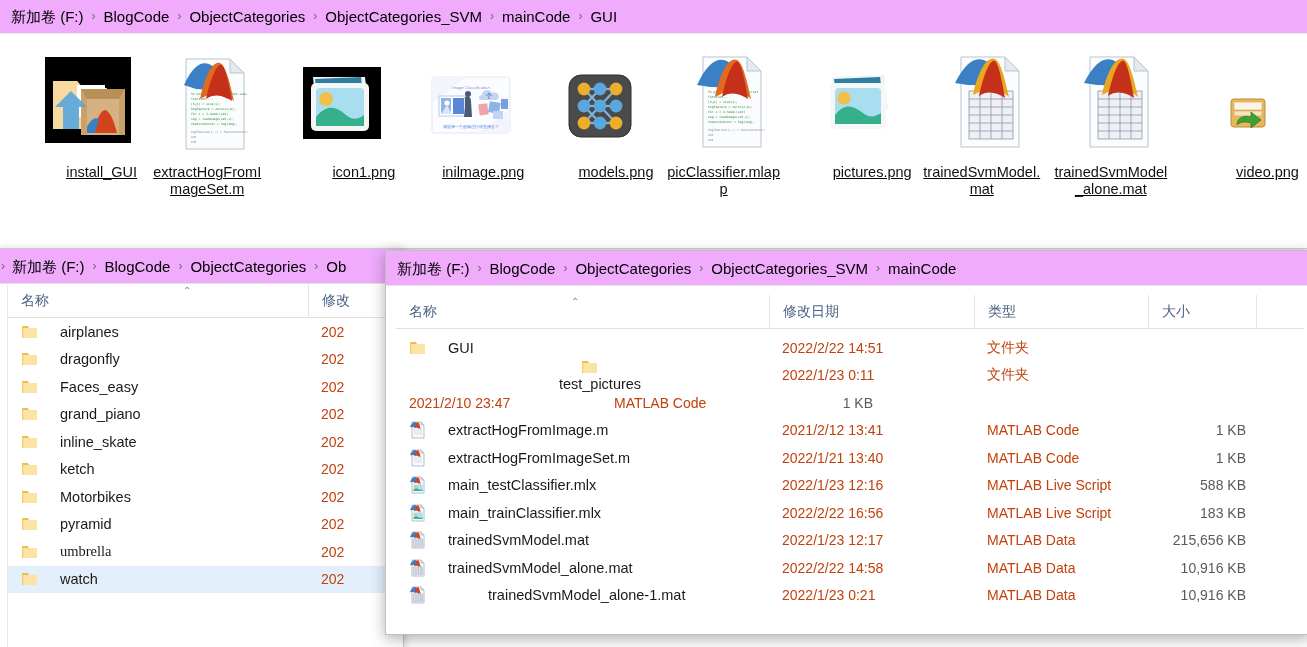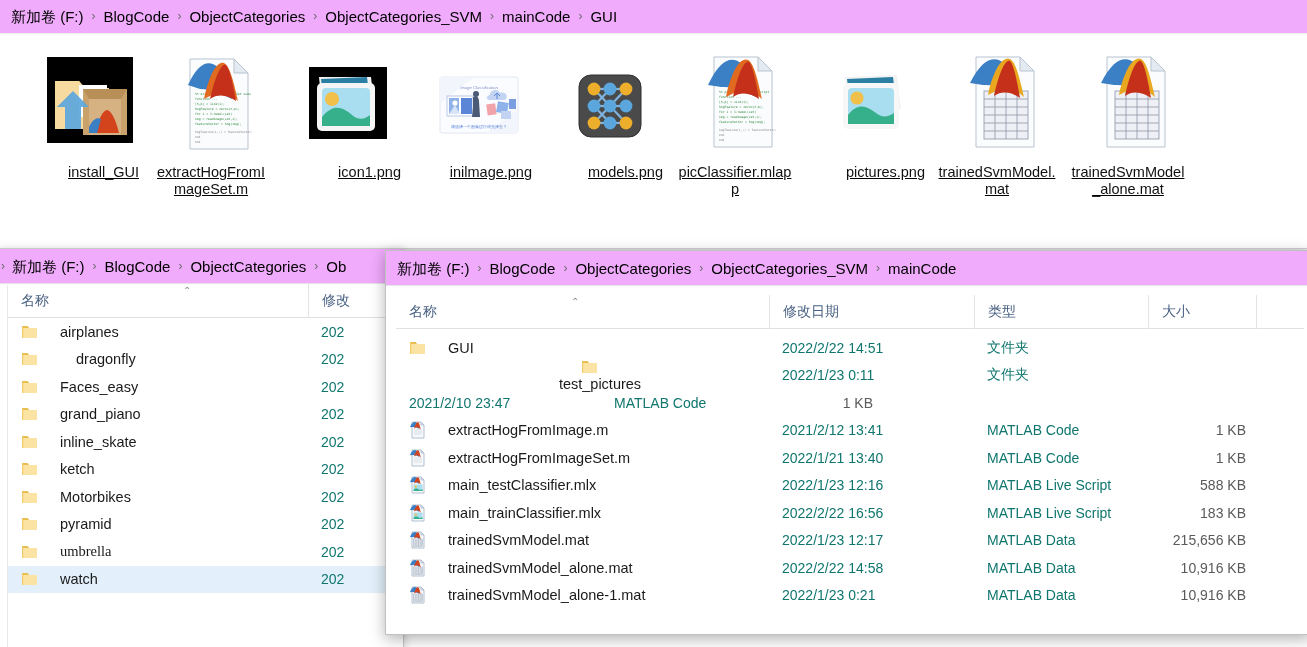--- a/index.html
+++ b/index.html
@@ -131,21 +131,21 @@
   .row {
     height: 27.5px;
     display: flex;
     align-items: center;
     font-size: 14.5px;
     color: #1a1a1a;
   }
   .row.sel { background: #e3f0fb; }
   .cellname { display: flex; align-items: center; padding-left: 13px; }
   .cellname .nm { margin-left: 22px; }
-  .celltxt { color: #0f766e; font-size: 14px; padding-left: 13px; }
+  .celltxt { color: #c2410c; font-size: 14px; padding-left: 13px; }
   .cellsize { color: #5a5a5a; font-size: 14px; text-align: right; padding-right: 10px; }
 
   
   .ficon { width: 17px; height: 18px; position: relative; flex: 0 0 17px; }
 
   svg { display: block; }
 
   .scroll-sliver {
     position: absolute;
     background: #f0f0f0;
@@ -377,20 +377,31 @@
               <line x1="67" y1="36" x2="67" y2="84"></line>
             </g>
             <path d="M20 28 C32 4 44 0 54 8 C62 16 66 28 68 40 C58 35 46 29 33 30 Z" fill="#3b7fc4"></path>
             <path d="M38 40 C44 11 54 1 60 4 C66 7 70 25 74 42 C68 36 56 31 46 36 Z" fill="#e8a71f"></path>
             <path d="M44 41 C50 14 56 4 60 6 C64 10 67 26 70 43 C62 37 52 35 44 41 Z" fill="#c5301a"></path>
           </svg>
         </div>
         <div class="icon-label">trainedSvmModel_alone.mat</div>
       </div>
 
+      <div class="icon-cell">
+        <div class="icon-art">
+          <svg width="104" height="98" viewBox="0 0 104 98">
+            <rect x="38" y="44" width="34" height="28" rx="3" fill="#e8b65c" stroke="#b98c34"></rect>
+            <rect x="41" y="47" width="28" height="8" fill="#fdf4e2" stroke="#cda969" stroke-width="0.6"></rect>
+            <rect x="41" y="56" width="28" height="5" fill="#f6e3bb" stroke="#cda969" stroke-width="0.6"></rect>
+            <path d="M44 70 C44 62 52 60 58 62 L58 57 L68 65 L58 73 L58 68 C52 66 47 67 44 70 Z" fill="#3fa12f" stroke="#2d7a22" stroke-width="0.7"></path>
+          </svg>
+        </div>
+        <div class="icon-label">video.png</div>
+      </div>
 
     </div>
   </div>
 
   <div class="win win-shadow" id="win-left">
 
     <div class="addressbar" style="padding-left:2px;">
       <span class="crumb-sep lead">›</span>
       <span class="crumb">新加卷 (F:)</span>
       <span class="crumb-sep">›</span>
@@ -423,21 +434,21 @@
                 <path d="M2.2 5 L16 5 L16 15 L2.2 15 Z" fill="#fbe3a4"></path>
                 <path d="M1 3 L6.5 3 L8 5 L2.2 5 Z" fill="#e8bd52"></path>
               </svg>
           </span>
           <span class="nm">airplanes</span>
         </div>
         <div class="celltxt" style="width:97px;">202</div>
       </div>
 
       <div class="row">
-        <div class="cellname" style="width:300px;gap:16px;">
+        <div class="cellname" style="width:300px;">
           <span class="ficon">
             <svg width="17" height="18" viewBox="0 0 17 18">
                 <path d="M1 3 L6.5 3 L8 5 L16 5 L16 15 L1 15 Z" fill="#f2cd6a"></path>
                 <path d="M2.2 5 L16 5 L16 15 L2.2 15 Z" fill="#fbe3a4"></path>
                 <path d="M1 3 L6.5 3 L8 5 L2.2 5 Z" fill="#e8bd52"></path>
               </svg>
           </span>
           <span class="nm">dragonfly</span>
         </div>
         <div class="celltxt" style="width:97px;">202</div>
@@ -760,21 +771,21 @@
             </svg>
           </span>
           <span class="nm">trainedSvmModel_alone.mat</span>
         </div>
         <div class="celltxt" style="width:205px;">2022/2/22 14:58</div>
         <div class="celltxt" style="width:174px;">MATLAB Data</div>
         <div class="cellsize" style="width:108px;">10,916 KB</div>
       </div>
 
       <div class="row">
-        <div class="cellname" style="width:373px;">
+        <div class="cellname" style="width:373px;gap:40px;">
           <span class="ficon">
             <svg width="17" height="18" viewBox="0 0 17 18">
               <path d="M3 1 L12 1 L15 4 L15 17 L3 17 Z" fill="#f7f9fc" stroke="#9fb0c4" stroke-width="0.8"></path>
               <path d="M12 1 L15 4 L12 4 Z" fill="#dde6f0" stroke="#9fb0c4" stroke-width="0.6"></path>
               <g stroke="#9aa6b6" stroke-width="0.45" fill="#eceff4">
                 <rect x="4.5" y="8" width="9" height="7.5"></rect>
                 <line x1="4.5" y1="10" x2="13.5" y2="10"></line>
                   <line x1="4.5" y1="12" x2="13.5" y2="12"></line>
                 <line x1="4.5" y1="14" x2="13.5" y2="14"></line>
                 <line x1="7" y1="8" x2="7" y2="15.5"></line>

